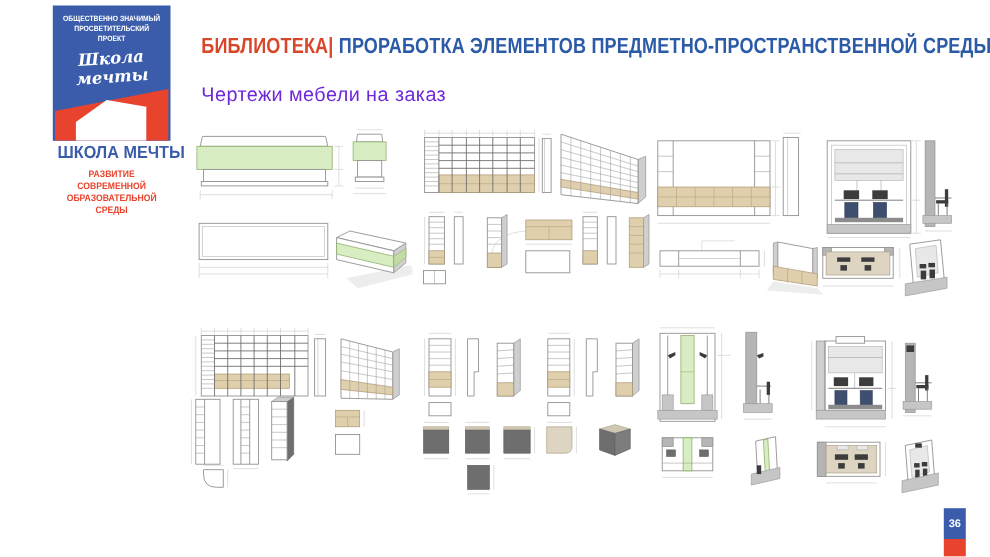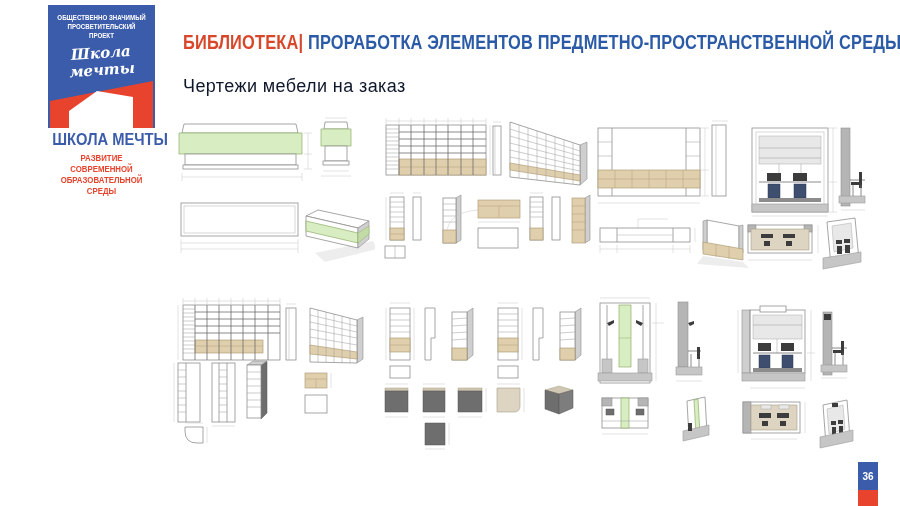--- a/index.html
+++ b/index.html
@@ -7,21 +7,21 @@
     width:900px;height:506px;position:relative;background:#ffffff;
     font-family:"Liberation Sans",sans-serif;overflow:hidden;
   }
   .abs{position:absolute;}
 
   
   .title{left:183px;top:31px;font-size:20px;font-weight:bold;white-space:nowrap;
          transform:scaleX(0.82);transform-origin:0 0;letter-spacing:0.2px;}
   .title .red{color:#d9472b;}
   .title .blue{color:#2b5aa7;}
-  .subtitle{left:183px;top:76px;font-size:18px;color:#0f172a;letter-spacing:0.4px;}
+  .subtitle{left:183px;top:76px;font-size:18px;color:#6d28d9;letter-spacing:0.4px;}
 
   
   .logo-box{left:48px;top:5px;width:107px;height:123px;background:#3b5caa;}
   .logo-top{position:absolute;left:0;top:8px;width:107px;text-align:center;color:#ffffff;
             font-size:7px;font-weight:bold;line-height:9px;transform:scaleX(0.88);transform-origin:50% 0;}
   .logo-script{position:absolute;left:0;top:40px;width:107px;text-align:center;color:#ffffff;
             font-style:italic;font-weight:bold;font-size:15px;line-height:17px;
             font-family:"DejaVu Serif","Liberation Serif",serif;transform:rotate(-4deg);}
   .logo-house{position:absolute;left:0;top:0;}
   .logo-name{left:48px;top:131px;width:107px;text-align:center;color:#3b5caa;

